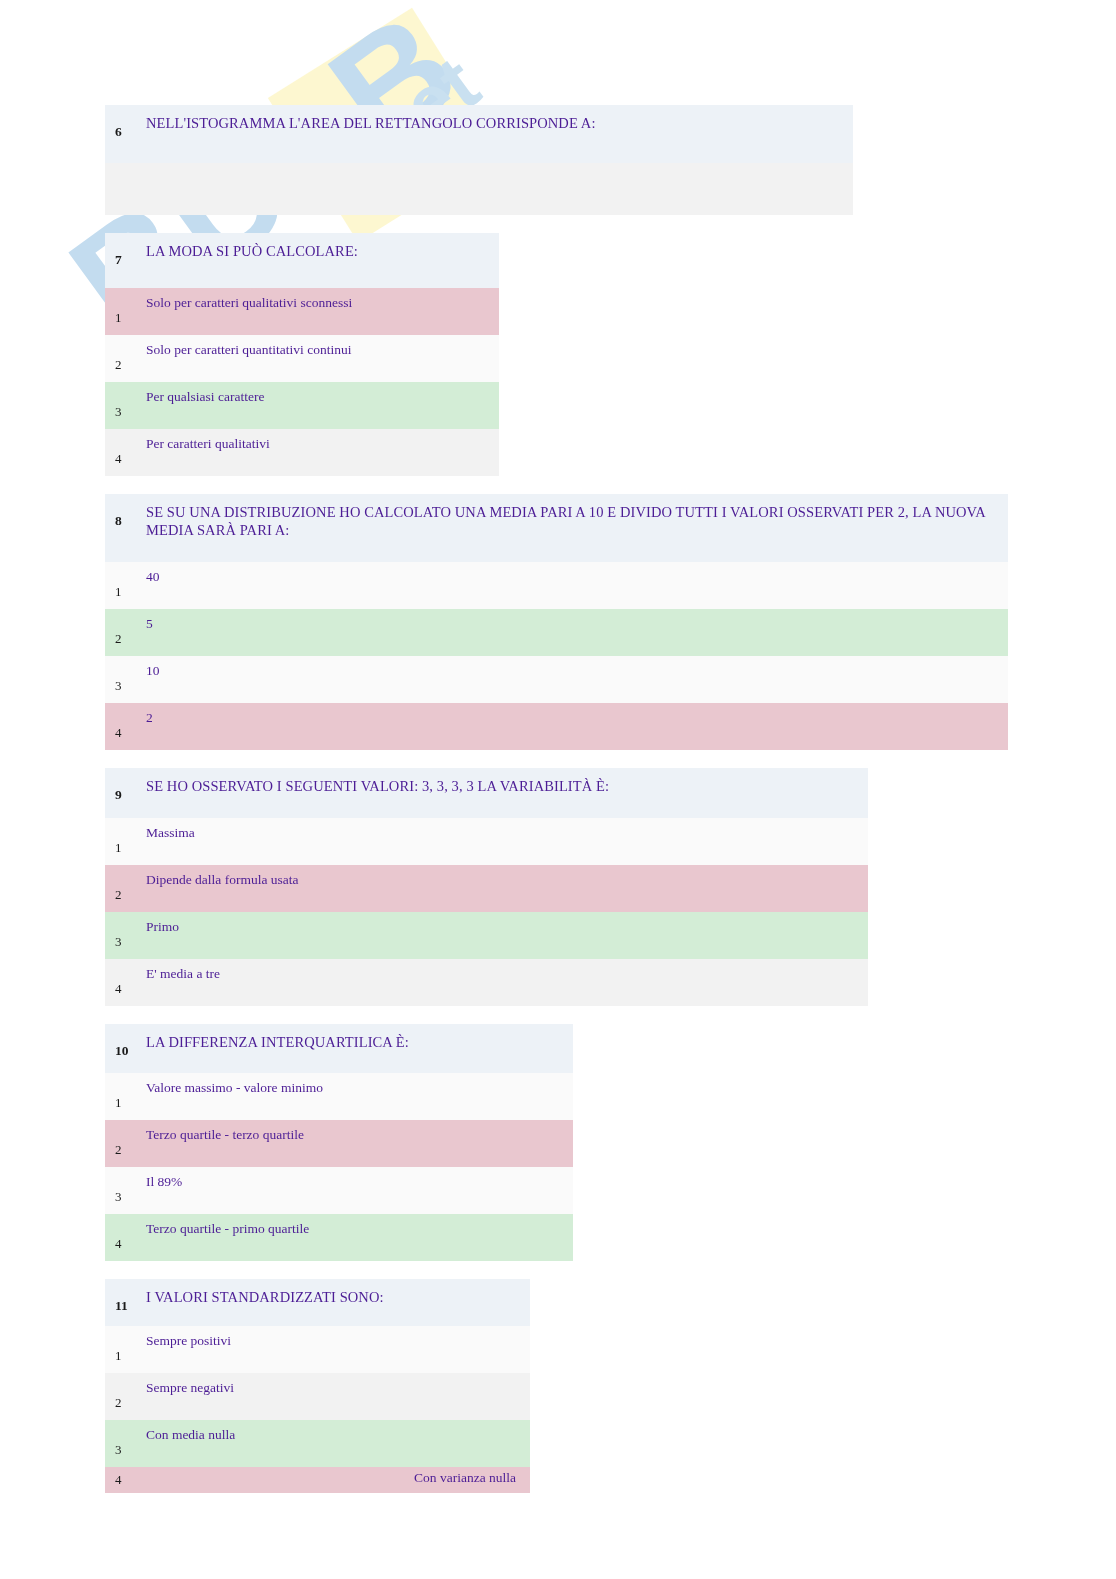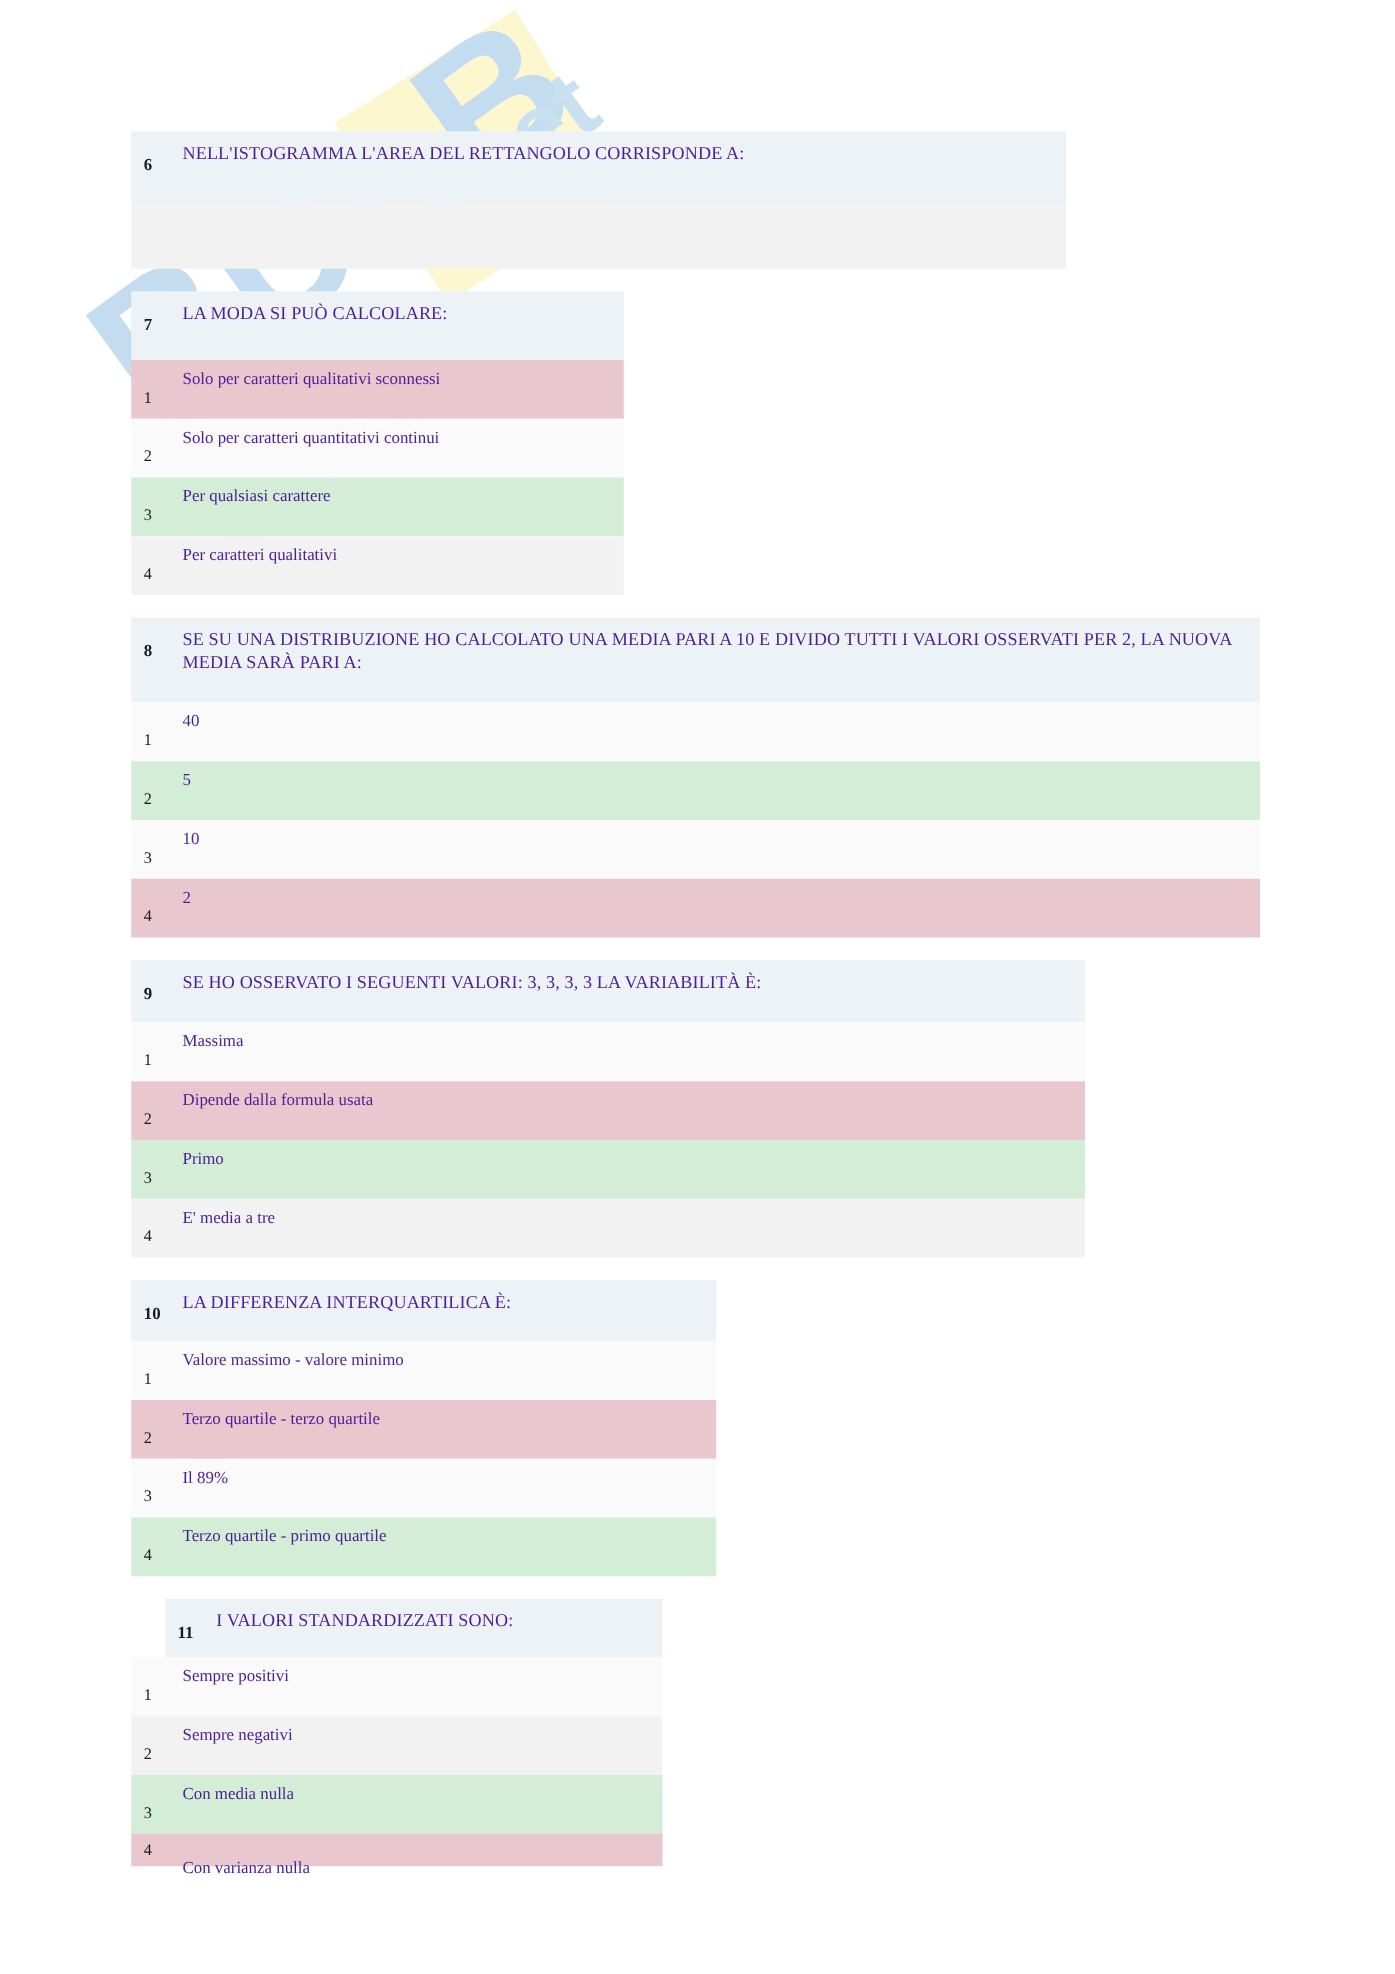--- a/index.html
+++ b/index.html
@@ -114,21 +114,21 @@
   .ans { background: #f2f2f2; }
   .ans.neutral-light { background: #fafafa; }
   .ans.correct { background: #d3edd6; }
   .ans.wrong   { background: #e9c7cf; }
   .ans .num { top: 22px; }
   .ans .txt {
     padding: 7px 14px 0 41px;
     font-size: 13.5px;
   }
   .ans.compact .num { top: 5px; }
-  .ans.compact .txt { padding-top: 19px; }
+  .ans.compact .txt { padding-top: 3px; text-align: right; }
 </style>
 </head>
 <body>
 
 <div id="watermark">
   <div class="wm-badge"></div>
   <div class="wm-text wm-big">BULB</div>
   <div class="wm-text wm-net">.net</div>
   <div class="wm-text wm-tag">spazio dello studente</div>
 </div>
@@ -231,21 +231,21 @@
         <span class="num">3</span>
         <span class="txt">Il 89%</span>
       </div>
       <div class="row ans correct" style="height: 47px;">
         <span class="num">4</span>
         <span class="txt">Terzo quartile - primo quartile</span>
       </div>
     </div>
     <div class="q-gap"></div>
     <div class="question-block" style="width: 425px;">
-      <div class="row q-head" style="height: 47px; margin-left: 27px;">
+      <div class="row q-head" style="height: 47px;">
         <span class="num">11</span>
         <span class="txt">I VALORI STANDARDIZZATI SONO:</span>
       </div>
       <div class="row ans neutral-light" style="height: 47px;">
         <span class="num">1</span>
         <span class="txt">Sempre positivi</span>
       </div>
       <div class="row ans " style="height: 47px;">
         <span class="num">2</span>
         <span class="txt">Sempre negativi</span>

